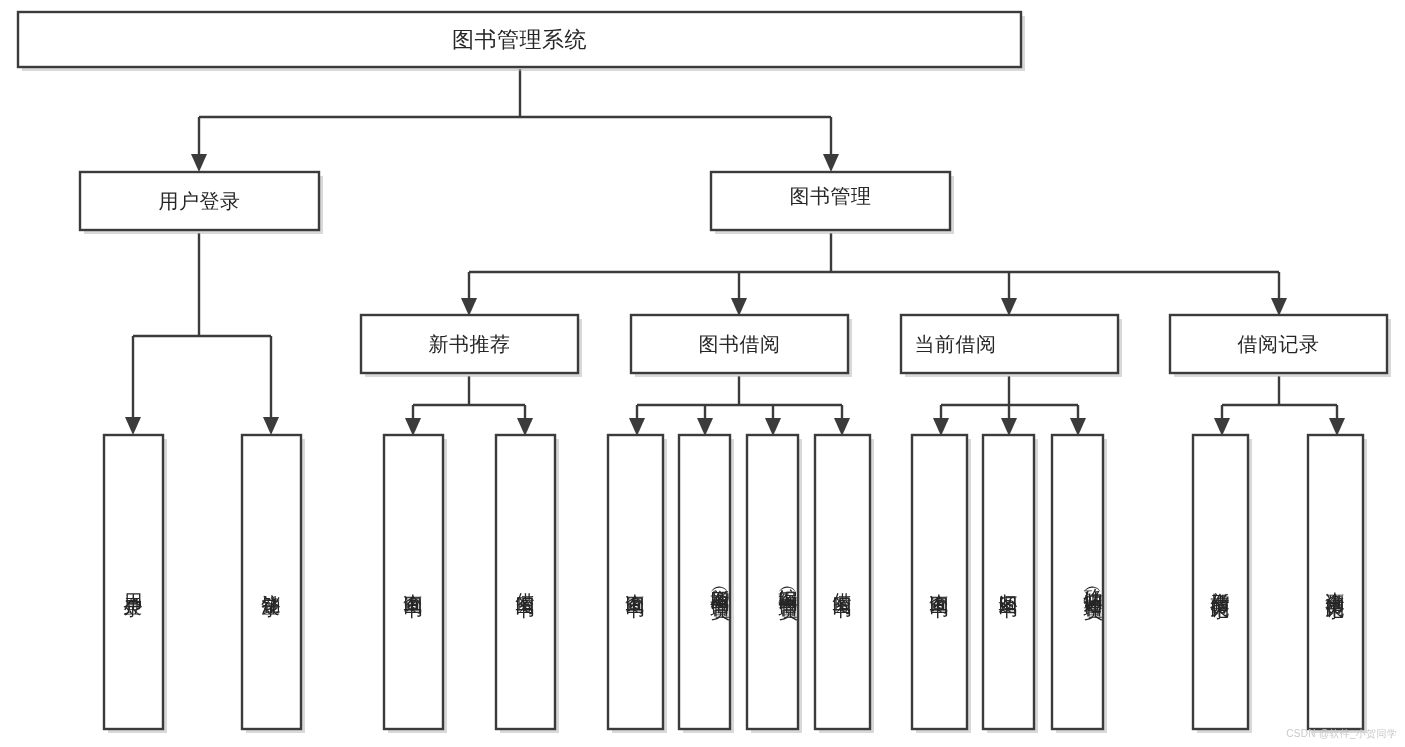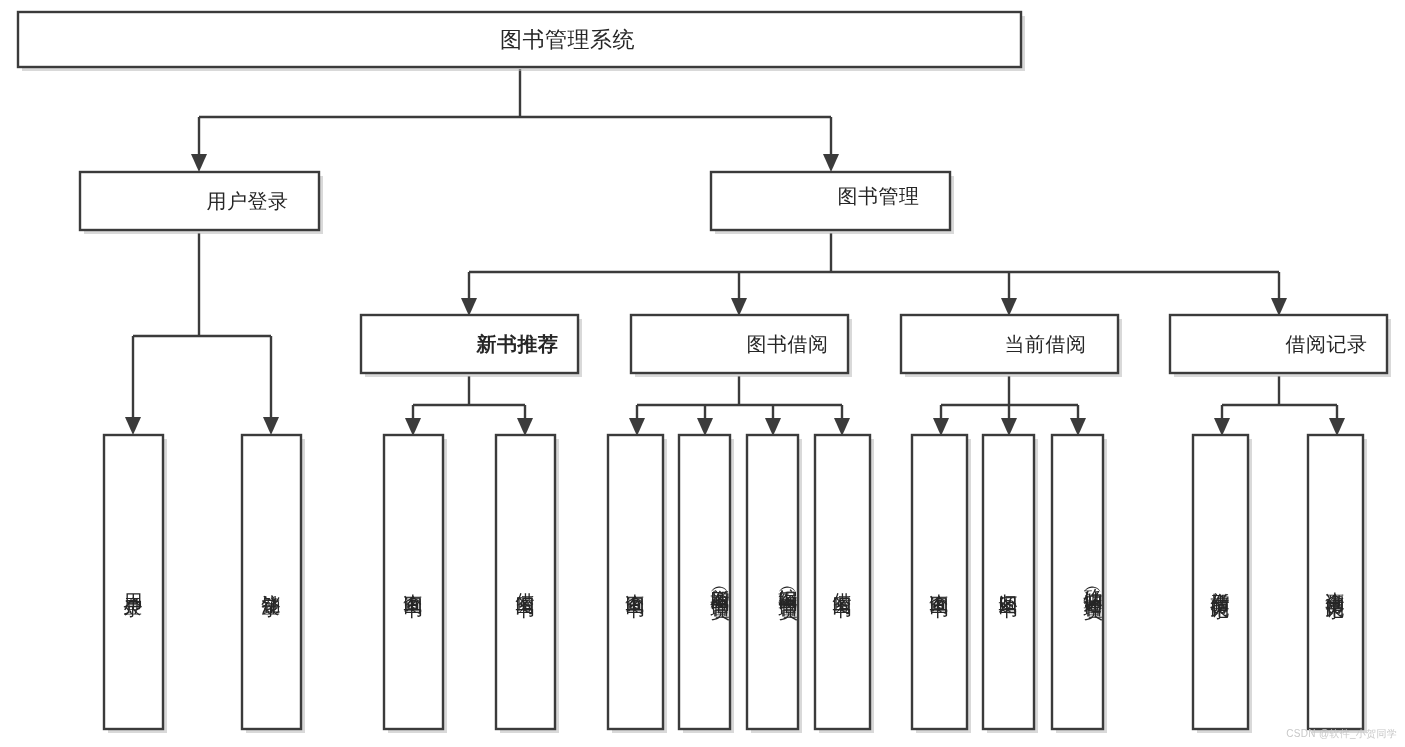--- a/index.html
+++ b/index.html
@@ -50,21 +50,20 @@
   .node-label-h {
     position: absolute;
     display: flex;
     align-items: center;
     justify-content: center;
     color: #262626;
     font-size: 20px;
     letter-spacing: 0.5px;
     white-space: nowrap;
     pointer-events: none;
-    padding-left: 48px;
   }
   .node-label-v {
     position: absolute;
     display: flex;
     align-items: center;
     justify-content: center;
     color: #262626;
     font-size: 19px;
     writing-mode: vertical-rl;
     text-orientation: upright;
@@ -232,23 +231,23 @@
 
     <rect class="node-box-shadow" x="1312" y="439" width="55" height="294"></rect>
     <rect class="node-box" x="1308" y="435" width="55" height="294"></rect>
   </svg>
 
   <div class="node-label-h" style="left:18px; top:12px; width:1003px; height:55px; font-size:22px;">图书管理系统</div>
 
   <div class="node-label-h" style="left:80px; top:172px; width:239px; height:58px;">用户登录</div>
   <div class="node-label-h" style="left:711px; top:167px; width:239px; height:58px;">图书管理</div>
 
-  <div class="node-label-h" style="left:361px; top:315px; width:217px; height:58px;font-weight:bold;">新书推荐</div>
+  <div class="node-label-h" style="left:361px; top:315px; width:217px; height:58px;">新书推荐</div>
   <div class="node-label-h" style="left:631px; top:315px; width:217px; height:58px;border-radius:20px;">图书借阅</div>
-  <div class="node-label-h" style="left:889px; top:315px; width:217px; height:58px;">当前借阅</div>
+  <div class="node-label-h" style="left:847px; top:315px; width:217px; height:58px;">当前借阅</div>
   <div class="node-label-h" style="left:1170px; top:315px; width:217px; height:58px;border-radius:7px;">借阅记录</div>
 
   <div class="node-label-v" style="left:104px; top:435px; width:59px; height:294px;">用户登录</div>
   <div class="node-label-v" style="left:242px; top:435px; width:59px; height:294px;">注销登录</div>
 
   <div class="node-label-v" style="left:384px; top:435px; width:59px; height:294px;">查询图书</div>
   <div class="node-label-v" style="left:496px; top:435px; width:59px; height:294px;">借阅图书</div>
 
   <div class="node-label-v" style="left:608px; top:435px; width:55px; height:294px;">查询图书</div>
   <div class="node-label-v" style="left:679px; top:435px; width:51px; height:294px; align-items:flex-start;">新增图书（管理员）</div>

